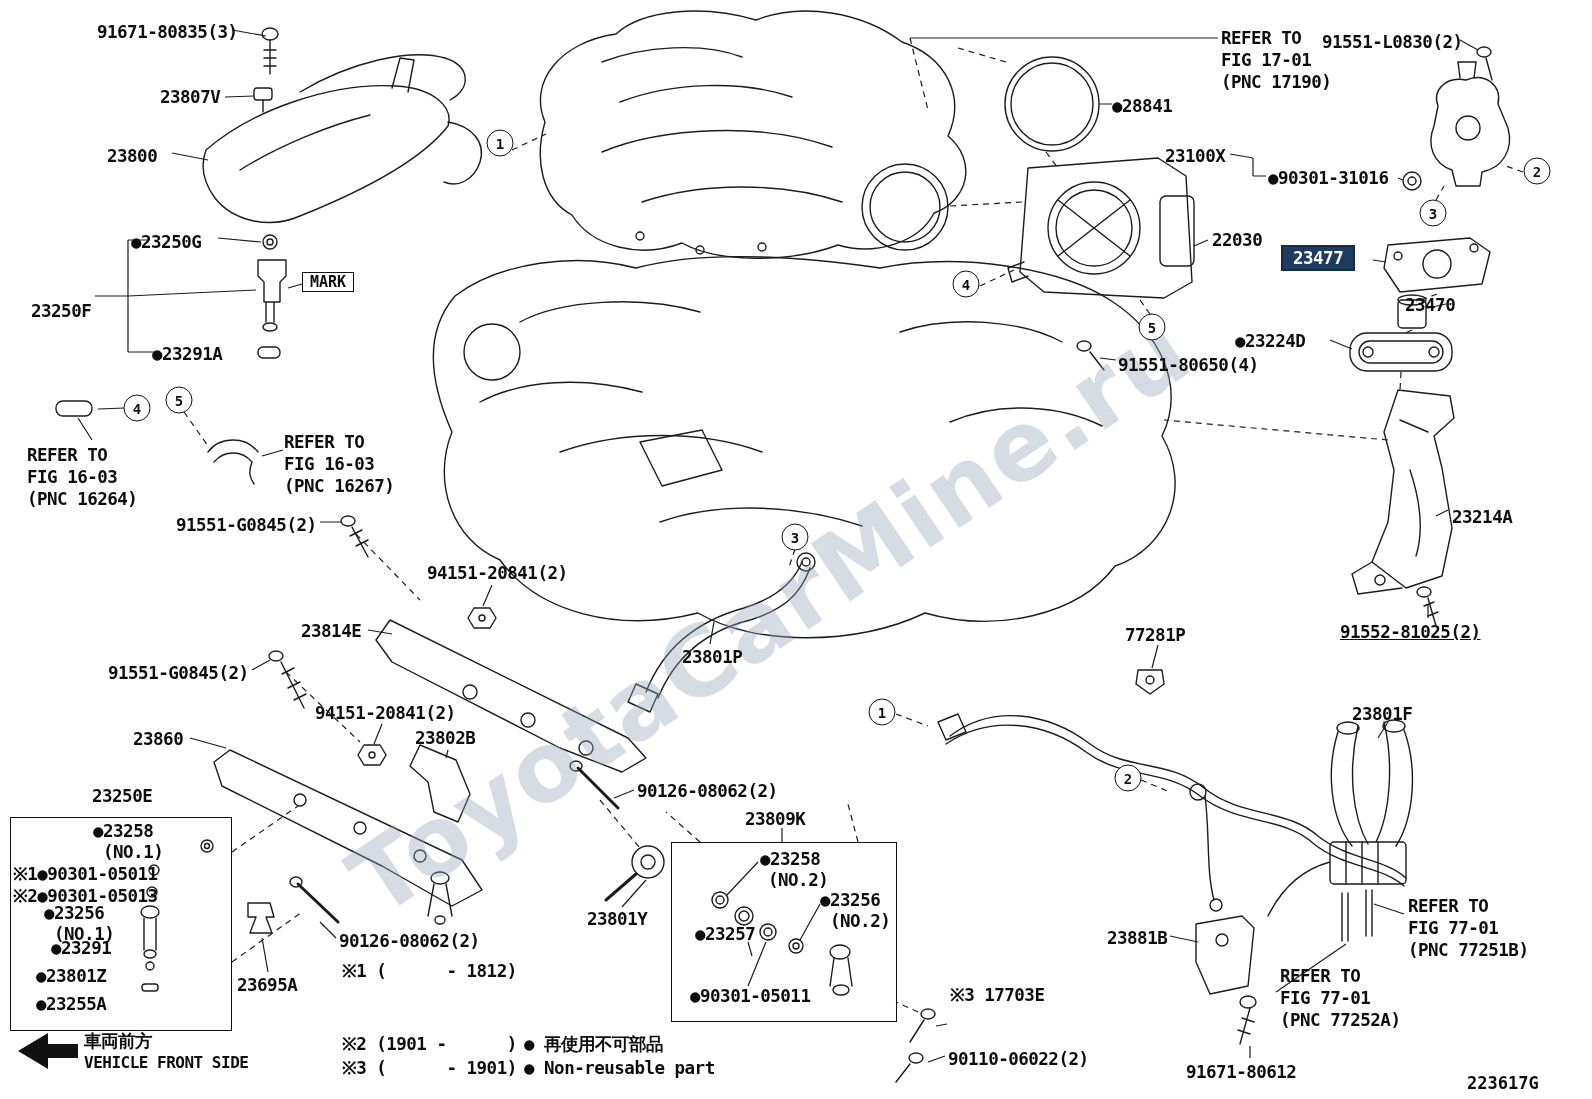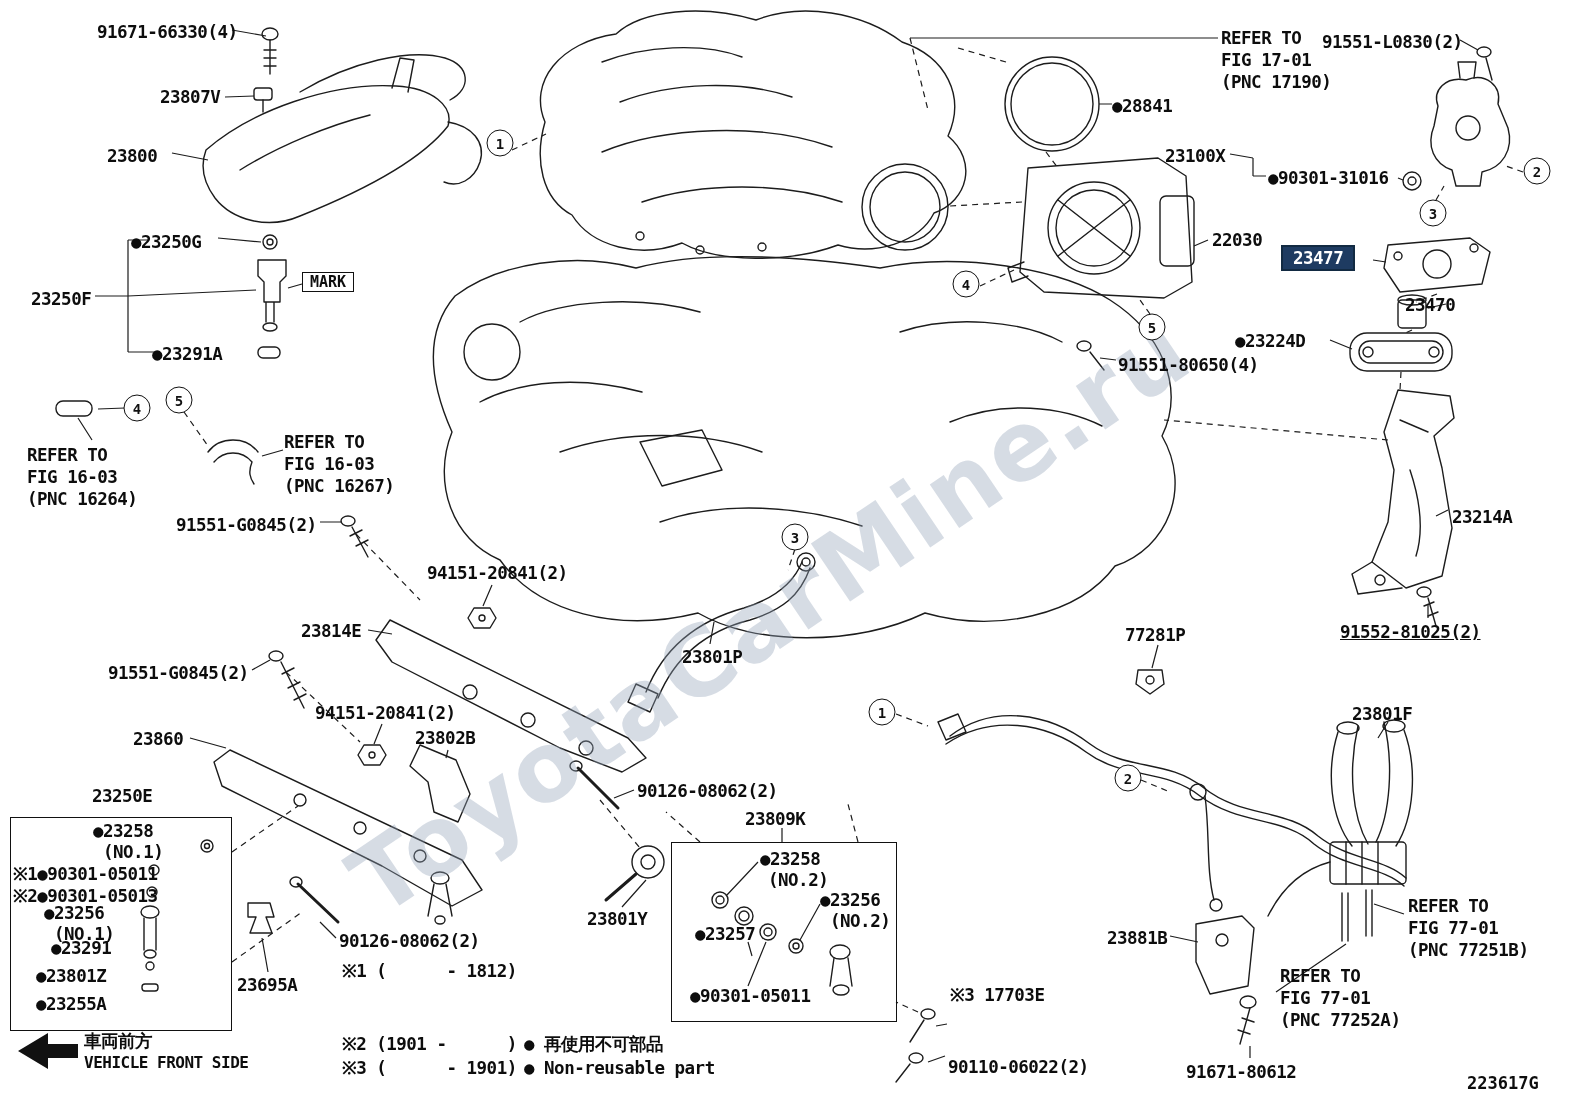--- a/index.html
+++ b/index.html
@@ -248,25 +248,25 @@
 <div class="watermark">ToyotaCarMine.ru</div>
 
 <div class="group-box" style="left:10px;top:817px;width:220px;height:212px"></div>
 <div class="group-box" style="left:671px;top:842px;width:224px;height:178px"></div>
 
 <div class="mark-tag" style="left:302px;top:272px">MARK</div>
 
 <div class="hl" style="left:1281px;top:245px">23477</div>
 
 <div>
-    <div class="lbl" style="left: 97px; top: 21px;">91671-66330(4)</div>
+    <div class="lbl" style="left: 97px; top: 21px;">91671-80835(3)</div>
     <div class="lbl" style="left: 160px; top: 86px;">23807V</div>
     <div class="lbl" style="left: 107px; top: 145px;">23800</div>
     <div class="lbl" style="left: 131px; top: 231px; text-align: right;">●23250G</div>
-    <div class="lbl" style="left: 31px; top: 288px;">23250F</div>
+    <div class="lbl" style="left: 31px; top: 300px;">23250F</div>
     <div class="lbl" style="left: 152px; top: 343px;">●23291A</div>
     <div class="lbl" style="left: 27px; top: 444px;">REFER TO
 FIG 16-03
 (PNC 16264)</div>
     <div class="lbl" style="left: 284px; top: 431px;">REFER TO
 FIG 16-03
 (PNC 16267)</div>
     <div class="lbl" style="left: 176px; top: 514px;">91551-G0845(2)</div>
     <div class="lbl" style="left: 427px; top: 562px;">94151-20841(2)</div>
     <div class="lbl" style="left: 301px; top: 620px;">23814E</div>
@@ -289,21 +289,21 @@
     <div class="lbl" style="left: 637px; top: 780px;">90126-08062(2)</div>
     <div class="lbl" style="left: 587px; top: 908px;">23801Y</div>
     <div class="lbl" style="left: 745px; top: 808px;">23809K</div>
     <div class="lbl" style="left: 760px; top: 848px;">●23258</div>
     <div class="lbl" style="left: 768px; top: 869px;">(NO.2)</div>
     <div class="lbl" style="left: 820px; top: 889px;">●23256</div>
     <div class="lbl" style="left: 830px; top: 910px;">(NO.2)</div>
     <div class="lbl" style="left: 695px; top: 923px;">●23257</div>
     <div class="lbl" style="left: 690px; top: 985px;">●90301-05011</div>
     <div class="lbl" style="left: 950px; top: 984px;">※3 17703E</div>
-    <div class="lbl" style="left: 948px; top: 1048px; margin-top: 8px;">90110-06022(2)</div>
+    <div class="lbl" style="left: 948px; top: 1048px;">90110-06022(2)</div>
     <div class="lbl" style="left: 1221px; top: 27px;">REFER TO
 FIG 17-01
 (PNC 17190)</div>
     <div class="lbl" style="left: 1322px; top: 31px;">91551-L0830(2)</div>
     <div class="lbl" style="left: 1112px; top: 95px;">●28841</div>
     <div class="lbl" style="left: 1165px; top: 145px;">23100X</div>
     <div class="lbl" style="left: 1268px; top: 167px;">●90301-31016</div>
     <div class="lbl" style="left: 1212px; top: 229px;">22030</div>
     <div class="lbl" style="left: 1405px; top: 294px;">23470</div>
     <div class="lbl" style="left: 1235px; top: 330px;">●23224D</div>

